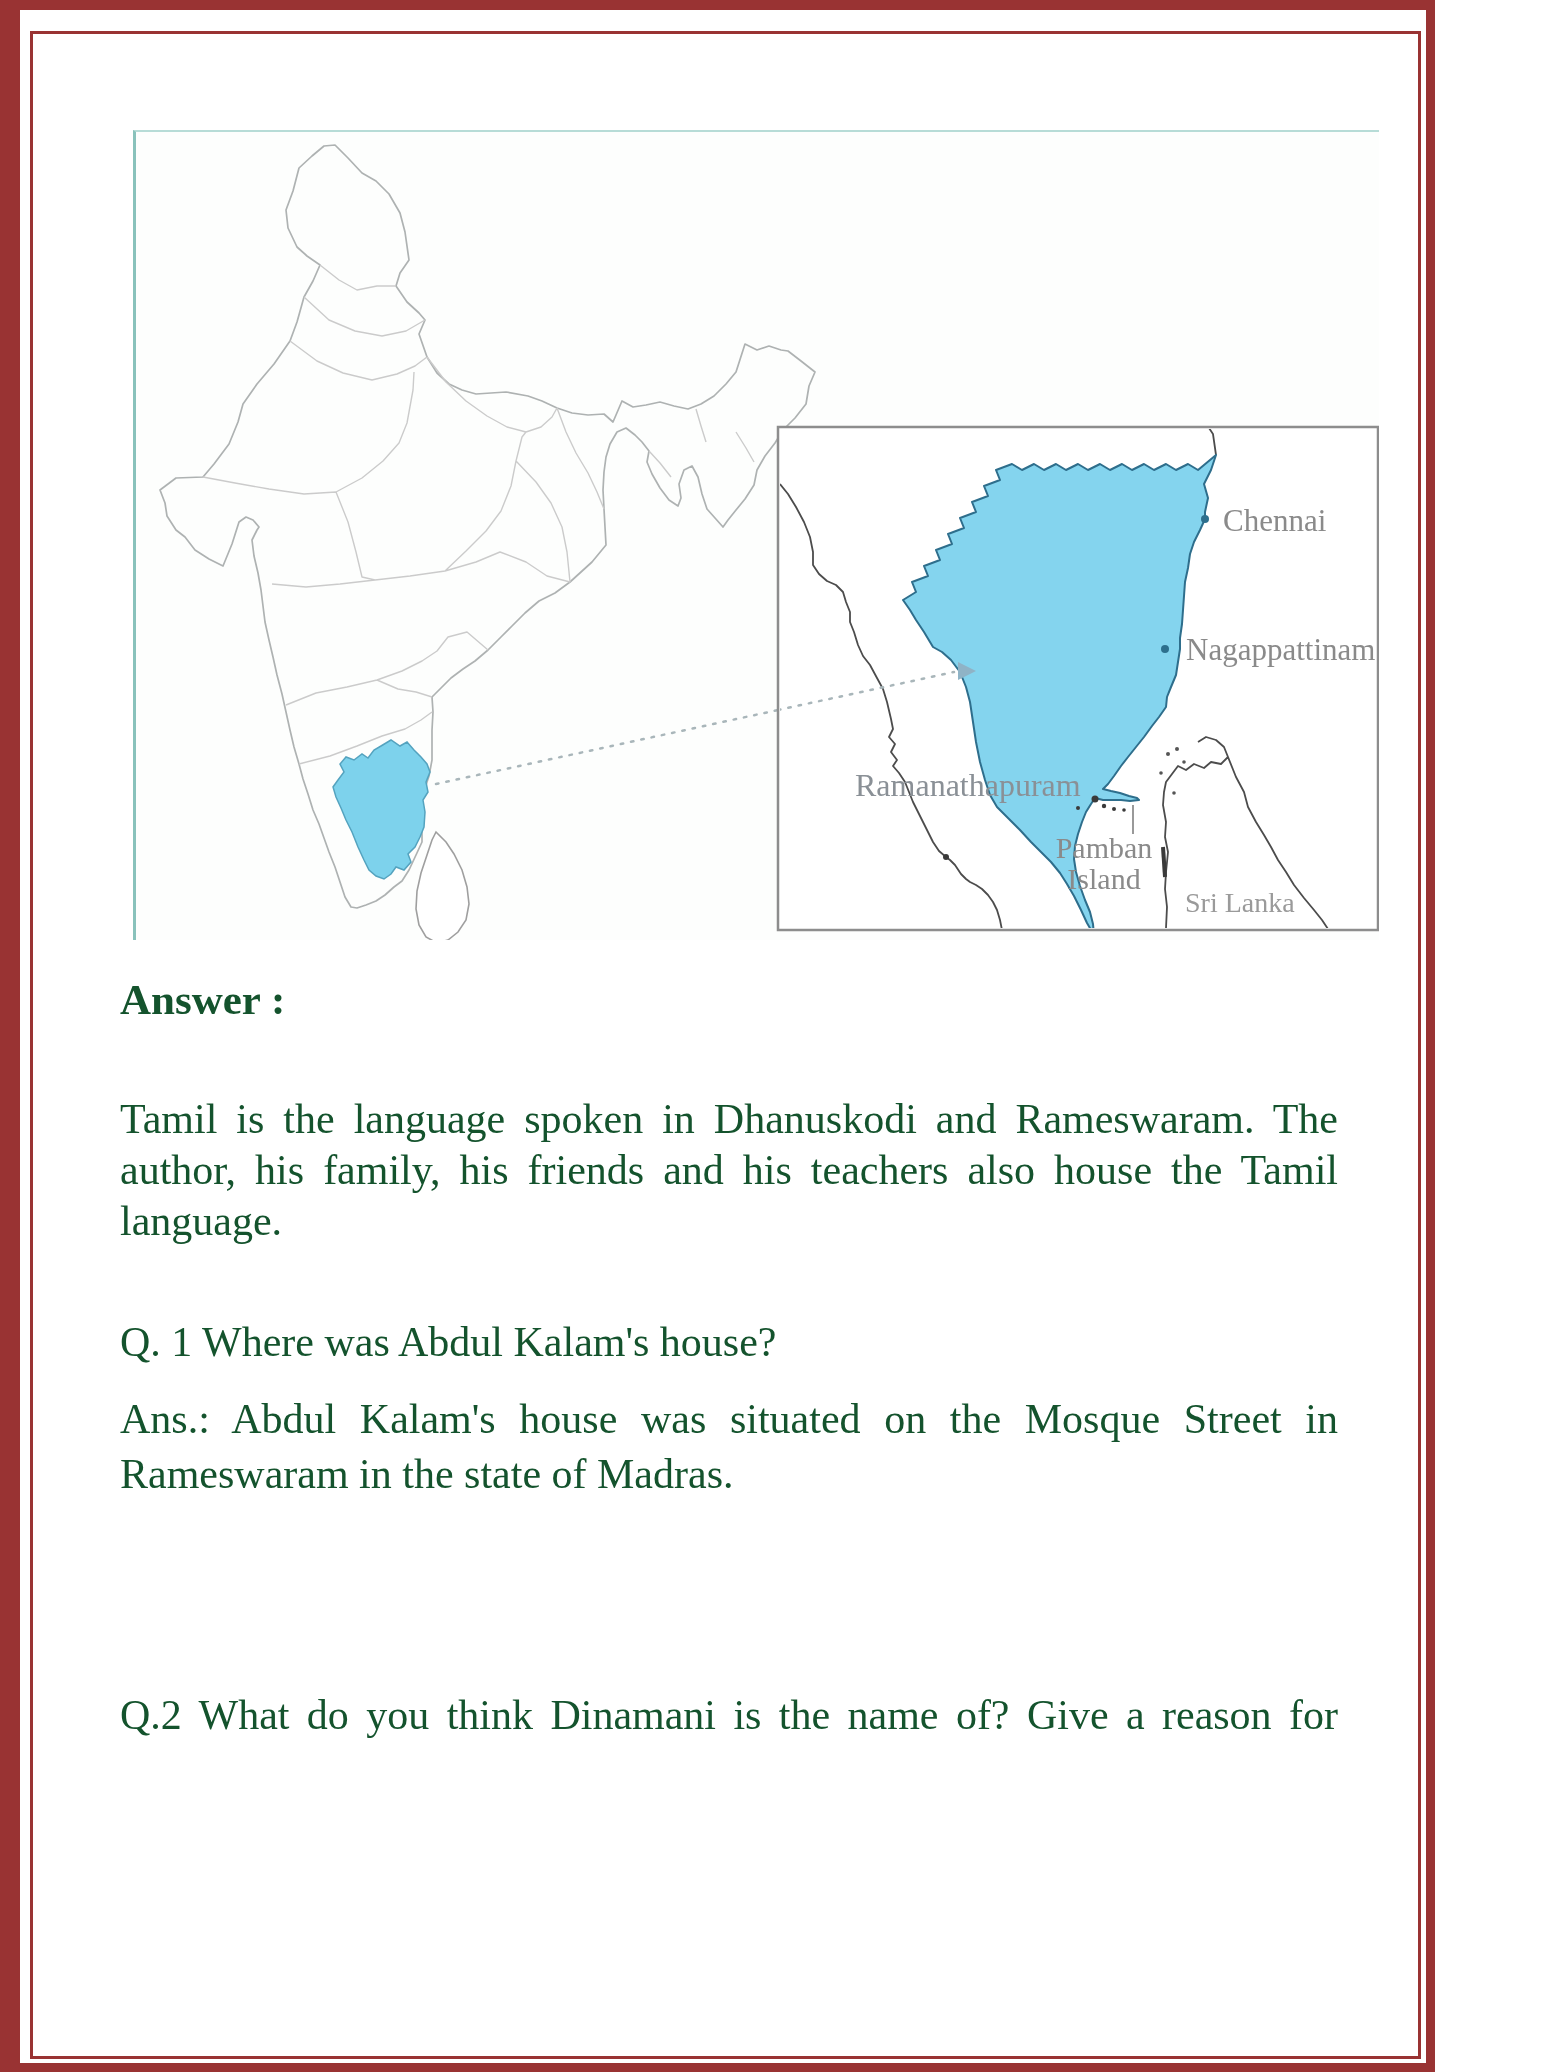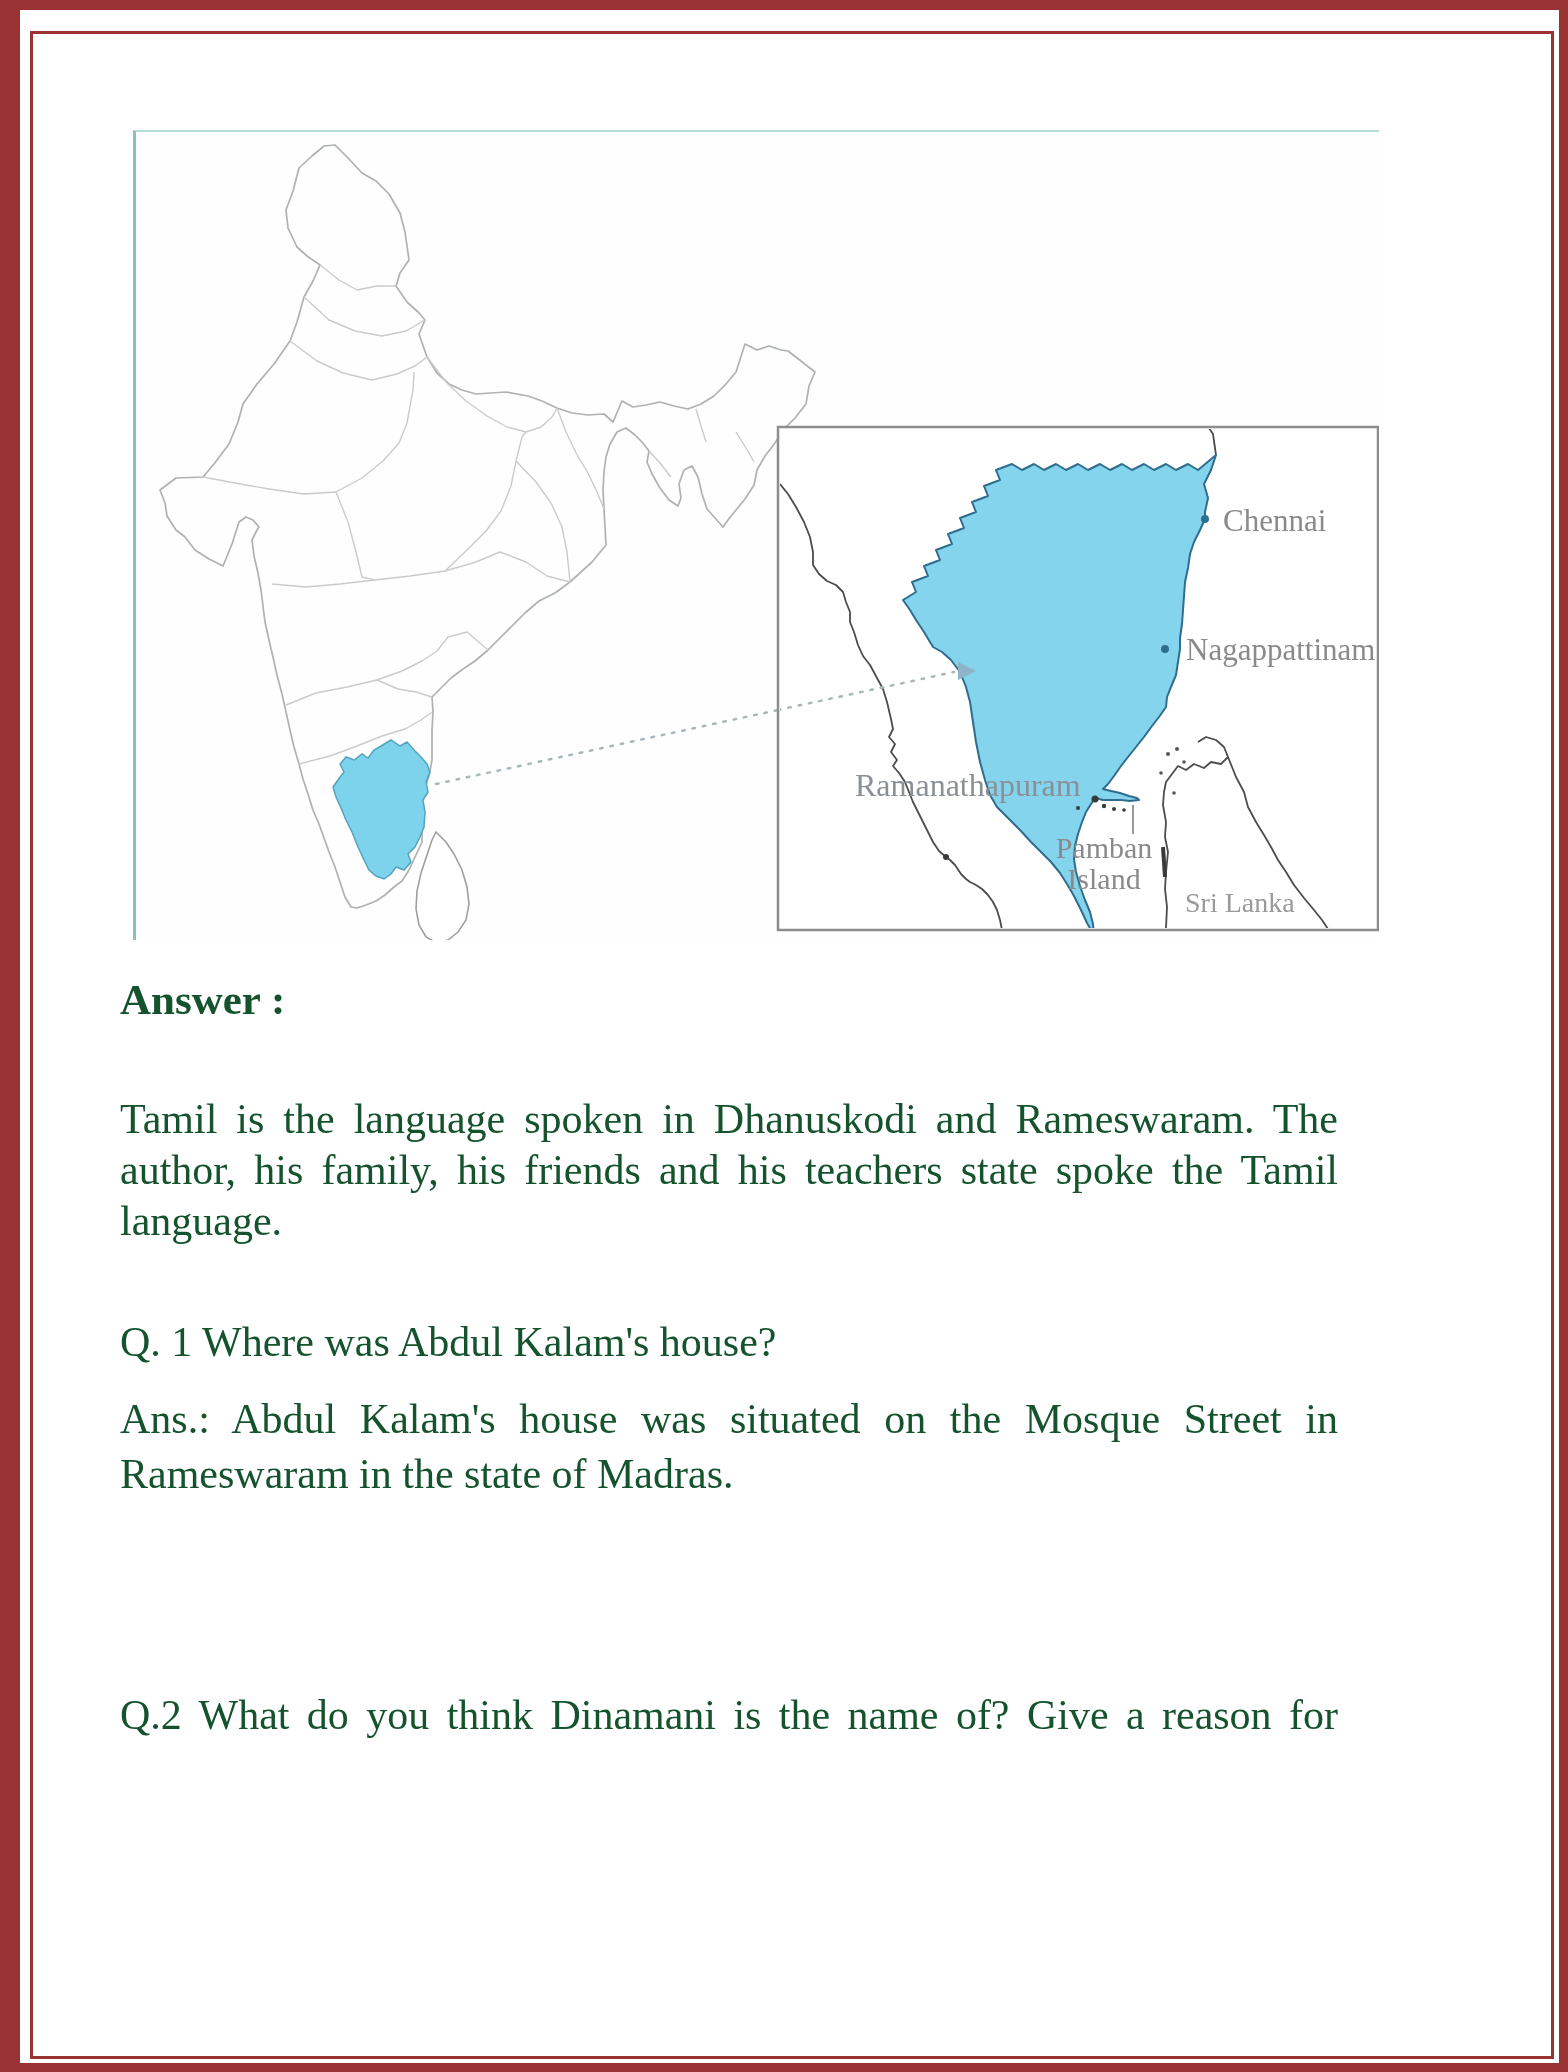--- a/index.html
+++ b/index.html
@@ -1,16 +1,16 @@
 <!DOCTYPE html>
 <html><head>
 <meta charset="utf-8">
 <style>
   html,body{margin:0;padding:0;background:#ffffff;}
-  #page{position:relative;width:1568px;height:2072px;background:#ffffff;overflow:hidden;
+  #page{position:relative;width:1435px;height:2072px;background:#ffffff;overflow:hidden;
         font-family:"Liberation Serif", serif;}
   .frame-outer{position:absolute;inset:0;border-style:solid;border-color:#993333;
                border-width:10px 9px 9px 20px;pointer-events:none;z-index:5;}
   .frame-inner{position:absolute;left:30px;top:31px;right:14px;bottom:13px;
                border:3px solid #993333;pointer-events:none;z-index:5;}
   #map-wrap{position:absolute;left:133px;top:130px;width:1243px;height:808px;
             background:#fdfefd;border-left:3px solid #89c2bb;border-top:2px solid #b7dcd7;}
   #map-wrap svg{display:block;}
   .txt{position:absolute;left:120px;width:1218px;color:#14532d;
        font-size:42px;line-height:51px;}
@@ -105,21 +105,21 @@
         <text x="968" y="757" text-anchor="middle" font-size="30" fill="#8a8a8a">Island</text>
         <text x="1049" y="780" font-size="28" fill="#9a9a9a">Sri Lanka</text>
       </g>
     </svg>
   </div>
 
   <div id="answer-heading" class="txt">Answer :</div>
 
   <div id="answer-para" class="txt">
     <div class="just">Tamil is the language spoken in Dhanuskodi and Rameswaram. The</div>
-    <div class="just">author, his family, his friends and his teachers state spoke the Tamil</div>
+    <div class="just">author, his family, his friends and his teachers also house the Tamil</div>
     <div>language.</div>
   </div>
 
   <div id="q1-line" class="txt">
     <span class="qlabel">Q. 1</span><span> Where was Abdul Kalam's house?</span>
   </div>
 
   <div id="ans-block" class="txt">
     <div class="just">
       <span class="qlabel">Ans.:</span><span> Abdul Kalam's house was situated on the Mosque Street in</span>

